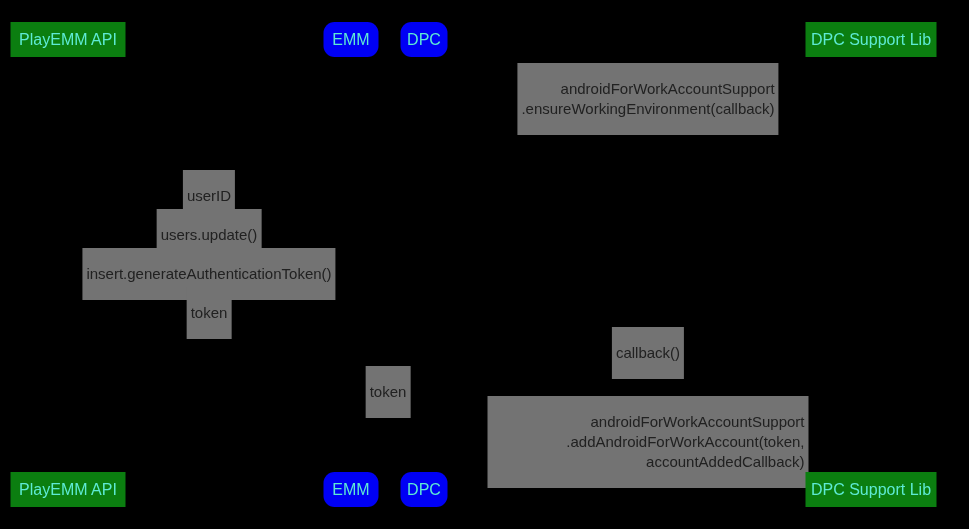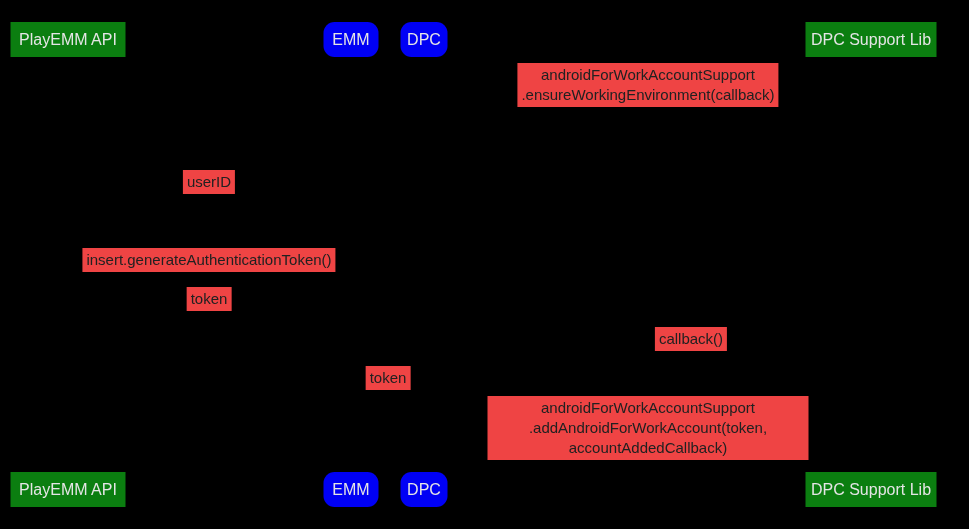--- a/index.html
+++ b/index.html
@@ -14,59 +14,60 @@
     background: #000000;
     overflow: hidden;
     font-family: "Liberation Sans", sans-serif;
   }
   .actor {
     position: absolute;
     height: 35px;
     line-height: 35px;
     transform: translateX(-50%);
     text-align: center;
-    color: #e5e5e5;
+    color: #5eead4;
     font-size: 16px;
     white-space: nowrap;
     box-sizing: border-box;
   }
   .actor.top    { top: 22px; }
   .actor.bottom { top: 472px; }
   .actor.green  { background: #0b7e10; }
   .actor.blue   { background: #0000f5; border-radius: 11px; }
 
   .msg {
     position: absolute;
     transform: translateX(-50%);
-    background: #ef4444;
+    background: #737373;
     color: #212121;
     font-size: 15px;
     line-height: 20px;
-    padding: 2px 4px;
-    text-align: center;
+    padding: 16px 4px;
+    text-align: right;
     white-space: pre-line;
     box-sizing: border-box;
   }
 </style>
 </head>
 <body>
 
 <div class="stage">
 
   <div class="actor top green" style="left:68px;  width:115px;">PlayEMM API</div>
   <div class="actor top blue" style="left:351px; width:55px;">EMM</div>
   <div class="actor top blue" style="left:424px; width:47px;">DPC</div>
   <div class="actor top green" style="left:871px; width:131px;">DPC Support Lib</div>
 
   <div class="msg" style="left:648px; top:63px;">androidForWorkAccountSupport
 .ensureWorkingEnvironment(callback)</div>
   <div class="msg" style="left:209px; top:170px;">userID</div>
+  <div class="msg" style="left:209px; top:209px;">users.update()</div>
   <div class="msg" style="left:209px; top:248px;">insert.generateAuthenticationToken()</div>
   <div class="msg" style="left:209px; top:287px;">token</div>
-  <div class="msg" style="left:648px; top:327px;margin-left:43px;">callback()</div>
+  <div class="msg" style="left:648px; top:327px;">callback()</div>
   <div class="msg" style="left:388px; top:366px;">token</div>
   <div class="msg" style="left:648px; top:396px;">androidForWorkAccountSupport
 .addAndroidForWorkAccount(token, accountAddedCallback)</div>
 
   <div class="actor bottom green" style="left:68px;  width:115px;">PlayEMM API</div>
   <div class="actor bottom blue" style="left:351px; width:55px;">EMM</div>
   <div class="actor bottom blue" style="left:424px; width:47px;">DPC</div>
   <div class="actor bottom green" style="left:871px; width:131px;">DPC Support Lib</div>
 
 </div>

